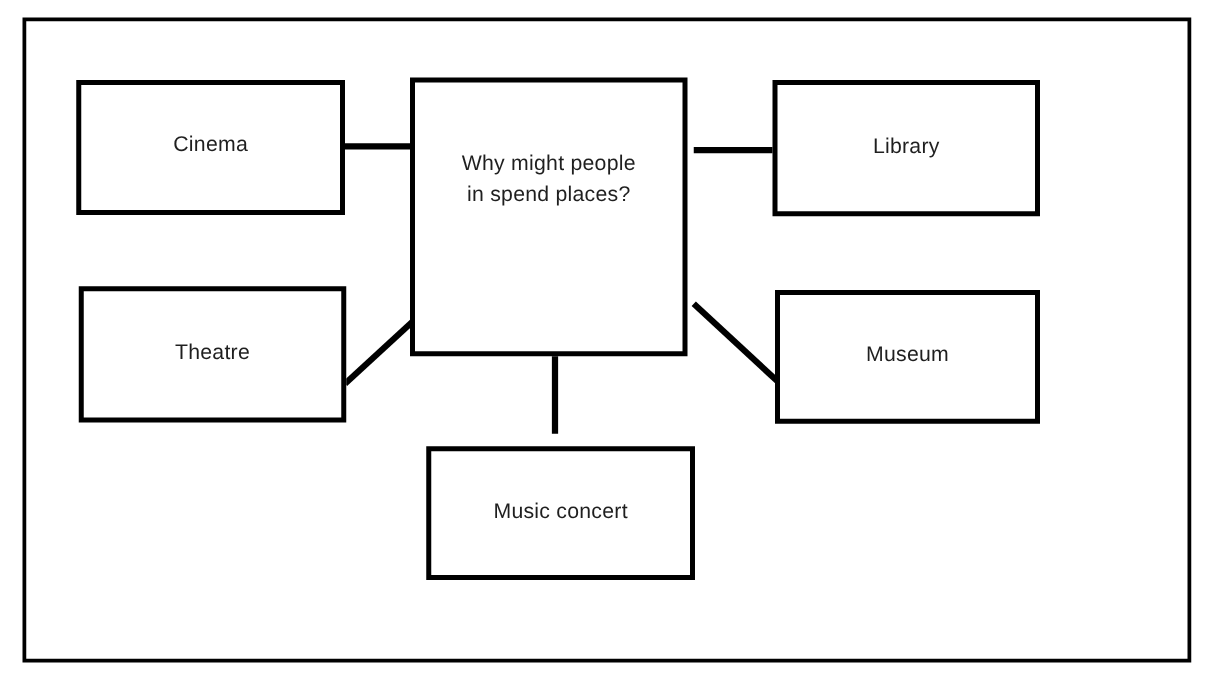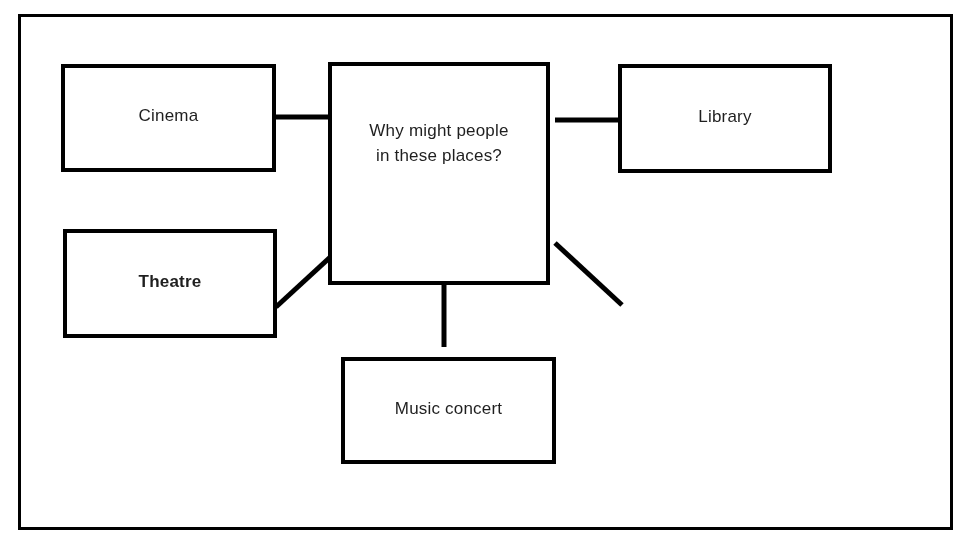--- a/index.html
+++ b/index.html
@@ -42,21 +42,21 @@
     align-items: center;
     justify-content: center;
     z-index: 2;
     font-size: 17px;
     letter-spacing: 0.2px;
   }
   .node .label {
     transform: translateY(-2px);
   }
   .box-cinema  { left: 61px;  top: 64px;  width: 215px; height: 108px; }
-  .box-theatre { left: 63px;  top: 229px; width: 214px; height: 109px; font-weight: bold; }
+  .box-theatre { left: 63px;  top: 229px; width: 214px; height: 109px; }
   .box-library { left: 618px; top: 64px;  width: 214px; height: 109px; }
   .box-museum  { left: 620px; top: 232px; width: 212px; height: 107px; }
   .box-music   { left: 341px; top: 345px; width: 215px; height: 107px; margin-top: 12px; }
   .box-center {
     left: 328px;
     top: 62px;
     width: 222px;
     height: 223px;
     flex-direction: column;
     justify-content: flex-start;
@@ -83,25 +83,28 @@
   <div class="node box-cinema">
     <span class="label">Cinema</span>
   </div>
 
   <div class="node box-theatre">
     <span class="label">Theatre</span>
   </div>
 
   <div class="node box-center">
     <div class="qline">Why might people</div>
-    <div class="qline">in these places?</div>
+    <div class="qline">in spend places?</div>
   </div>
 
   <div class="node box-library">
     <span class="label">Library</span>
   </div>
 
+  <div class="node box-museum">
+    <span class="label">Museum</span>
+  </div>
 
   <div class="node box-music">
     <span class="label">Music concert</span>
   </div>
 
 </div>
 
 </body></html>

